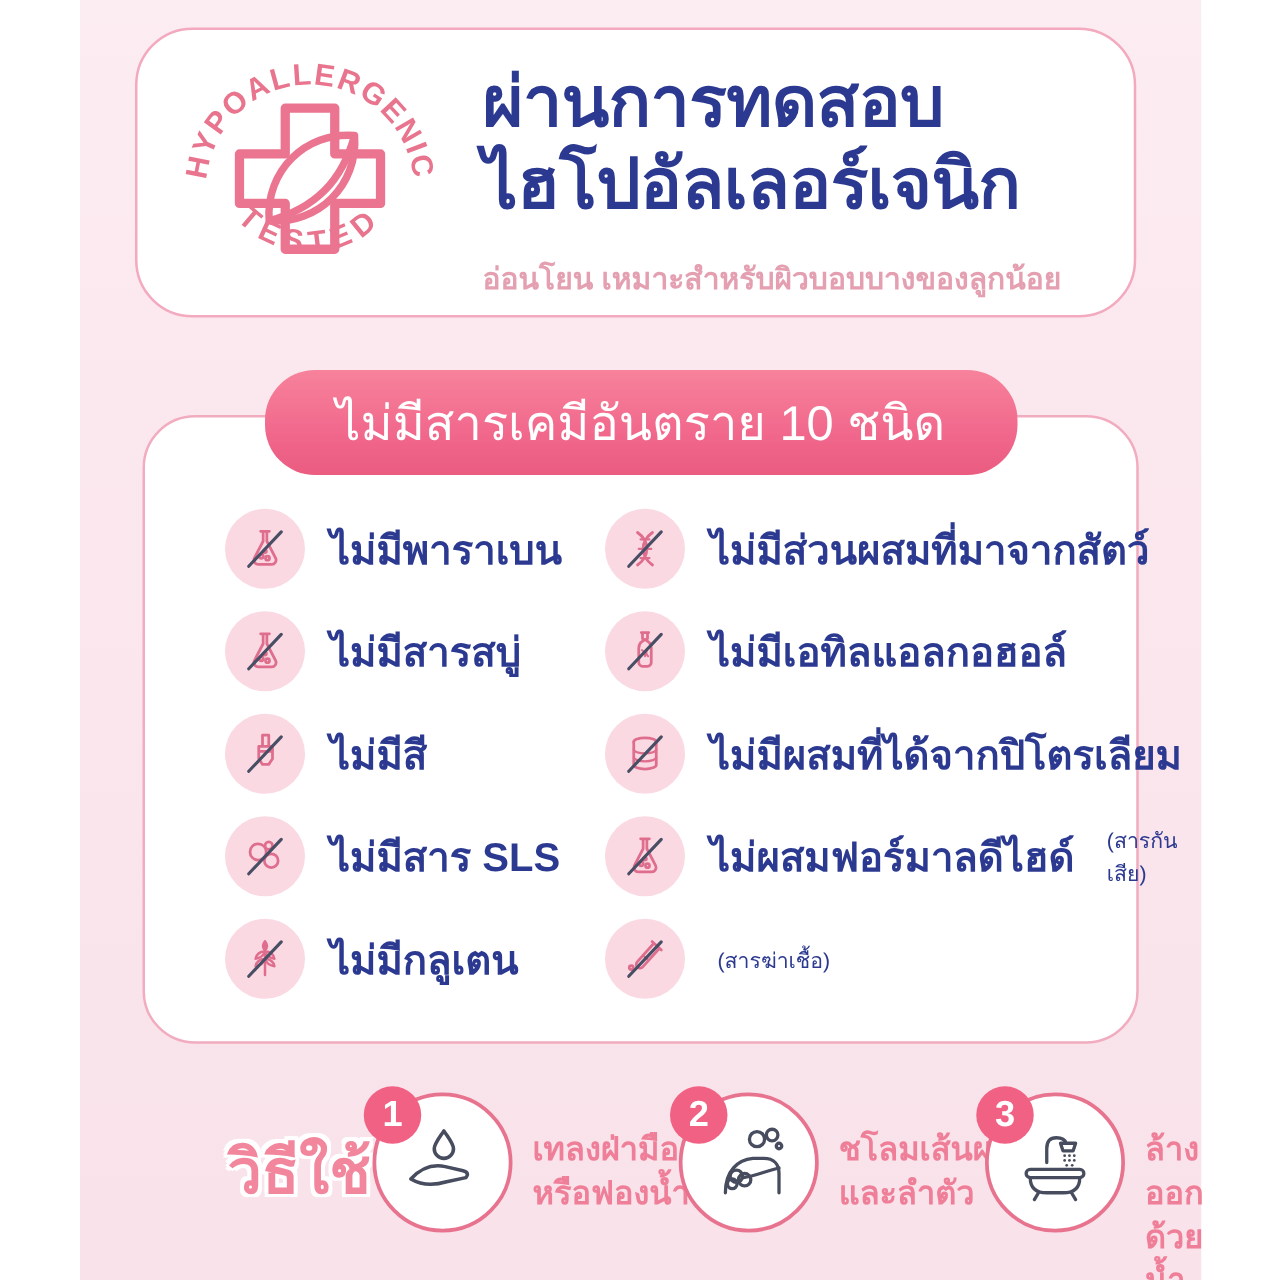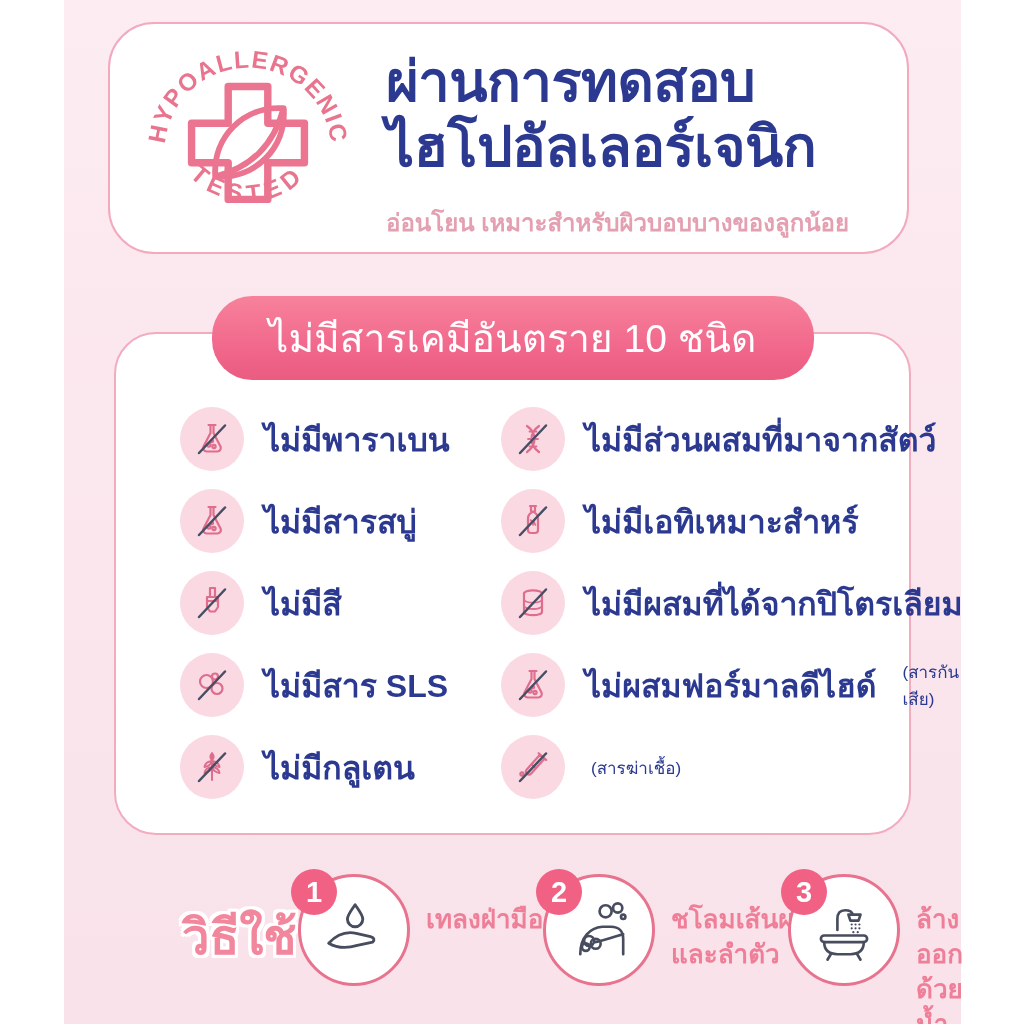--- a/index.html
+++ b/index.html
@@ -20,21 +20,21 @@
   
   .pill{position:absolute;left:50%;transform:translateX(-50%);top:296px;width:602px;height:84px;
         background:linear-gradient(180deg,#F7829B 0%,#F0648A 70%,#EA5C80 100%);
         border-radius:40px;z-index:3;display:flex;align-items:center;justify-content:center;
         color:#ffffff;font-size:39px;font-weight:400;}
 
   
   .list-card{position:absolute;left:50px;top:332px;width:797px;height:503px;background:#ffffff;
              border:2px solid #F2ACBF;border-radius:42px;z-index:2;}
   .grid{position:absolute;top:64px;left:64px;right:30px;height:410px;
-        display:grid;grid-template-columns:300px 1fr;column-gap:21px;}
+        display:grid;grid-template-columns:300px 1fr;column-gap:4px;}
   .col{display:grid;grid-template-rows:repeat(5,1fr);}
   .item{display:flex;align-items:center;gap:20px;}
   .icon-circle{flex:0 0 64px;width:64px;height:64px;border-radius:50%;background:#FAD9E2;
                display:flex;align-items:center;justify-content:center;}
   .item-label{color:#2B3990;font-size:32px;font-weight:800;white-space:nowrap;}
   .item-note{color:#2B3990;font-size:17px;font-weight:400;margin-left:6px;}
 
   
   .usage-title{position:absolute;left:118px;top:898px;color:#F2869D;font-size:49px;font-weight:800;
     text-shadow:-3px -3px 0 #fff,3px -3px 0 #fff,-3px 3px 0 #fff,3px 3px 0 #fff,0 -3px 0 #fff,0 3px 0 #fff,-3px 0 0 #fff,3px 0 0 #fff;}
@@ -162,21 +162,21 @@
           </div>
 
           <div class="item">
             <span class="icon-circle">
               <svg width="40" height="40" viewBox="0 0 40 40" fill="none" stroke="#DF6D8D" stroke-width="2.2" stroke-linecap="round" stroke-linejoin="round">
                 <path d="M17,5 h6 M18,5 v5 C23,11.5 25,14 25,17.5 V29 A3,3 0 0 1 22,32 h-4 A3,3 0 0 1 15,29 V17.5 C15,14 17,11.5 22,10 V5"></path>
                 <path d="M17.5,19 c2,1.5 3,3 2.5,5 m1.5,-5 c-1,2 -0.5,3.5 1,5" stroke-width="1.6"></path>
                 <path d="M7,34 L33,6.5" stroke="#484E64" stroke-width="2.5"></path>
               </svg>
             </span>
-            <span class="item-label">ไม่มีเอทิเหมาะสำหร์</span>
+            <span class="item-label">ไม่มีเอทิลแอลกอฮอล์</span>
           </div>
 
           <div class="item">
             <span class="icon-circle">
               <svg width="40" height="40" viewBox="0 0 40 40" fill="none" stroke="#DF6D8D" stroke-width="2.2" stroke-linecap="round" stroke-linejoin="round">
                 <path d="M11,10.5 a9,3.2 0 0 1 18,0"></path>
                 <path d="M11,10.5 V29 a9,3.2 0 0 0 18,0 V10.5"></path>
                 <path d="M11,16.5 a9,3.2 0 0 0 18,0 M11,22.8 a9,3.2 0 0 0 18,0" stroke-width="1.8"></path>
                 <path d="M7,34 L33,6.5" stroke="#484E64" stroke-width="2.5"></path>
               </svg>
@@ -219,20 +219,21 @@
 
     <div class="step-circle s1c">
       <div class="step-badge">1</div>
       <svg width="66" height="66" viewBox="0 0 60 60" fill="none" stroke="#474C5E" stroke-width="2.6" stroke-linecap="round" stroke-linejoin="round">
         <path d="M31,7 C35,13 38,16.5 38,20 A7,7 0 0 1 24,20 C24,16.5 27,13 31,7 Z"></path>
         <path d="M7,42 Q18,30 32,33 L45,36 Q50,37.5 47,41 L33,44 Q18,48.5 7,42"></path>
       </svg>
     </div>
     <div class="step-text s1t">
       <div>เทลงฝ่ามือ</div>
+      <div>หรือฟองน้ำ</div>
     </div>
 
     <div class="step-circle s2c">
       <div class="step-badge">2</div>
       <svg width="66" height="66" viewBox="0 0 60 60" fill="none" stroke="#474C5E" stroke-width="2.4" stroke-linecap="round" stroke-linejoin="round">
         <circle cx="36" cy="13" r="5.5"></circle>
         <path d="M13,52 C13,36 22,28 33,27 L41,27 C48,27 52,31 52,38 L52,52"></path>
         <path d="M52,34 C43,36 34,40 26,41"></path>
         <circle cx="21" cy="40" r="4.5"></circle>
           <circle cx="27" cy="42.5" r="4.5"></circle>

